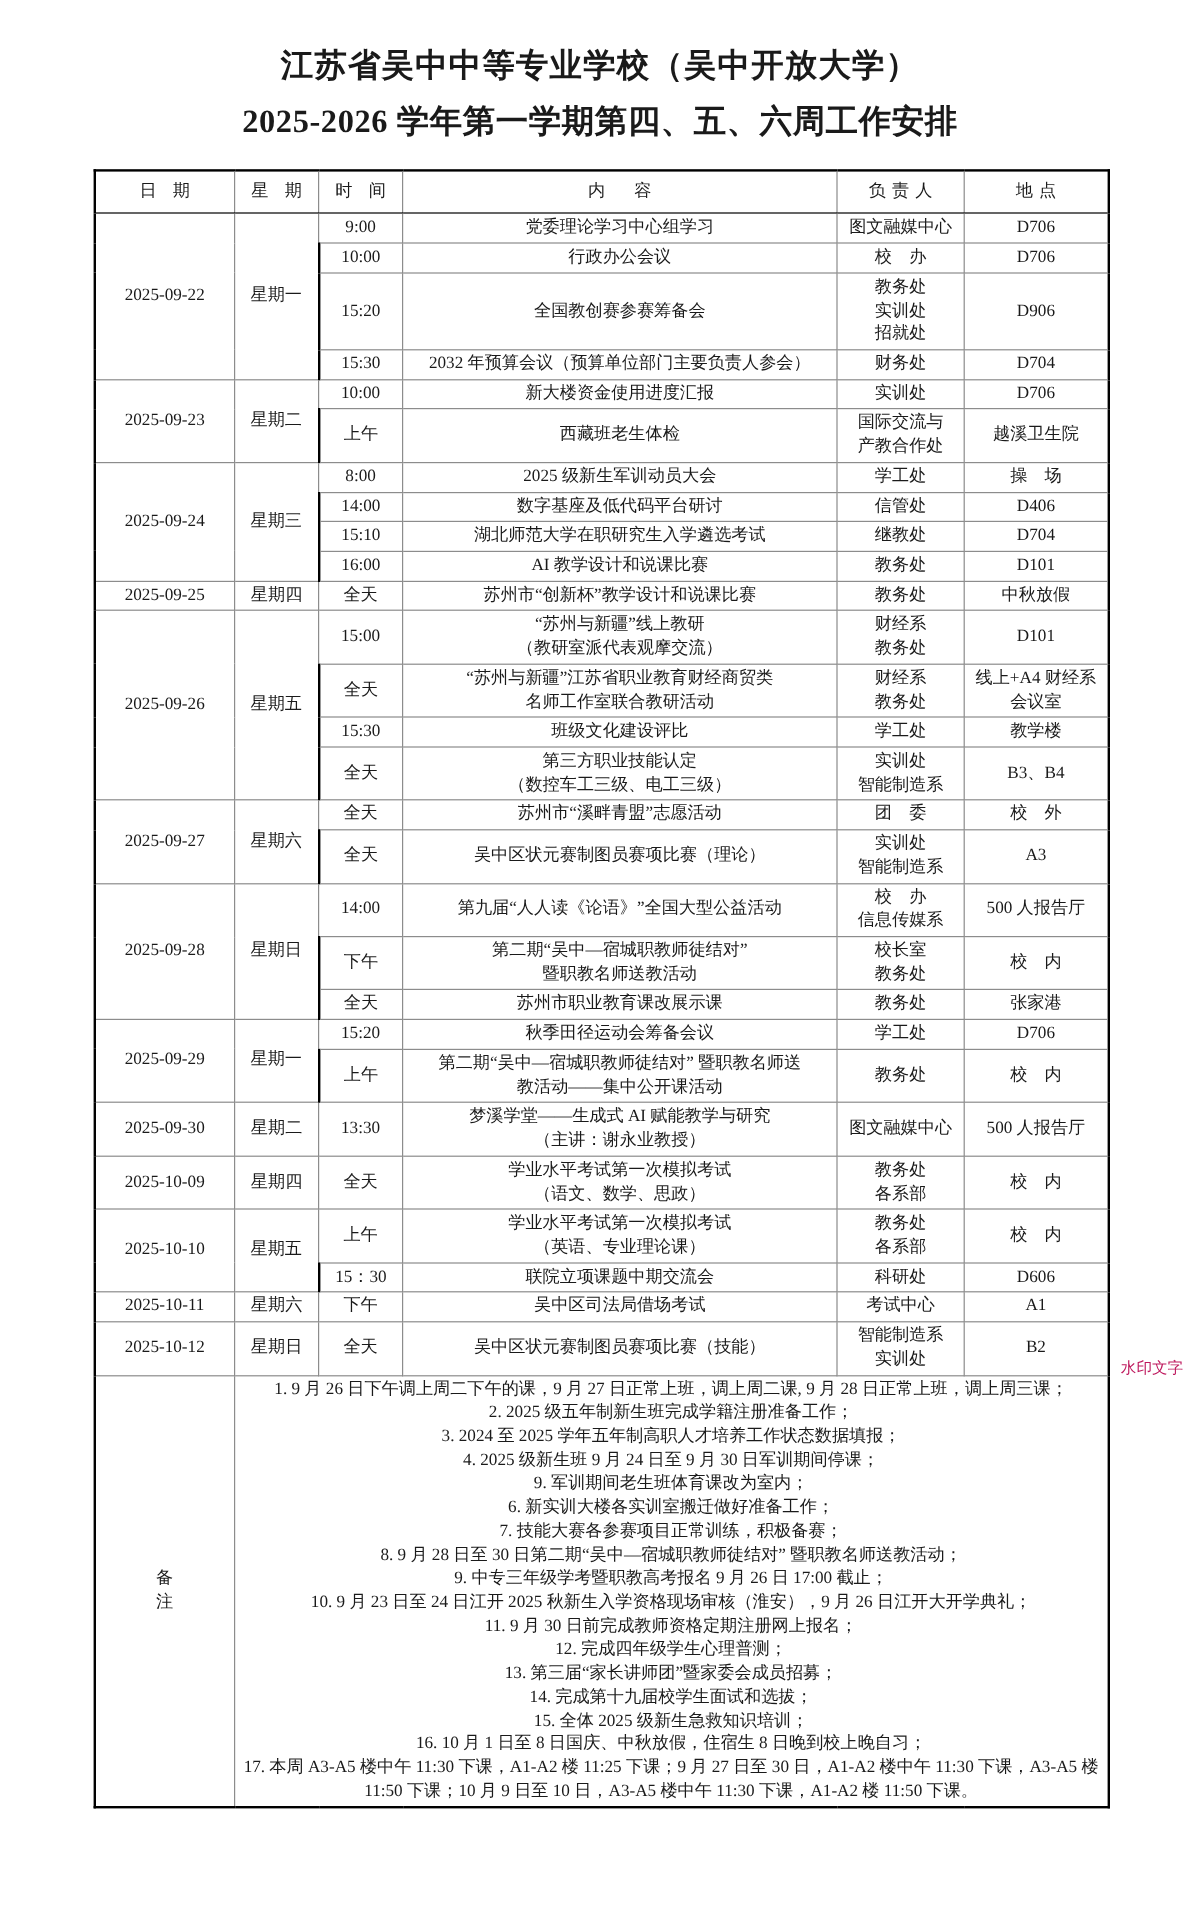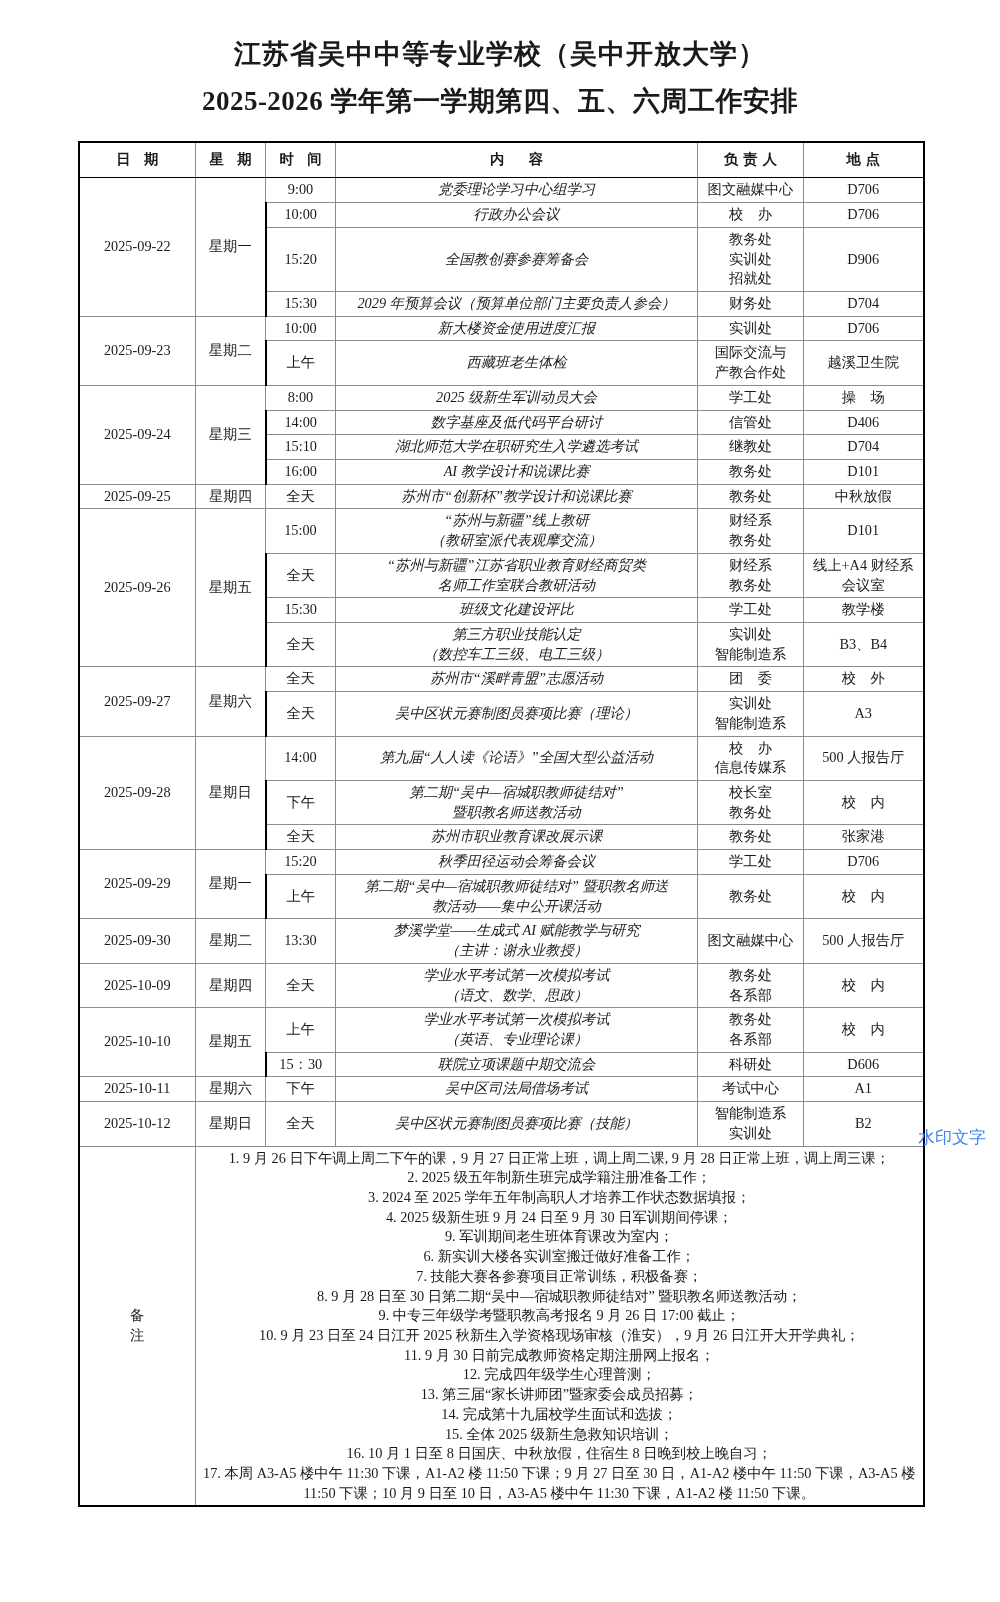--- a/index.html
+++ b/index.html
@@ -59,40 +59,39 @@
     vertical-align: middle;
     padding: 2px 3px;
     line-height: 1.38;
     font-weight: normal;
   }
   
   table.sched tr > td:first-child,
   table.sched tr > th:first-child { border-left: 2.5px solid #000; }
   table.sched tr > td:last-child,
   table.sched tr > th:last-child { border-right: 2.5px solid #000; }
-  table.sched thead tr th { border-top: 2.5px solid #000; border-bottom: 1.4px solid #000; font-weight: bold;}
+  table.sched thead tr th { border-top: 2.5px solid #000; border-bottom: 1.4px solid #000;}
   table.sched tr.last-row td { border-bottom: 2.5px solid #000; }
 
   thead th {
     height: 30px;
     font-size: 15px;
     letter-spacing: 5px;
     text-indent: 5px;
   }
 
   .col-date   { width: 117px; }
   .col-week   { width: 70px; }
   .col-time   { width: 70px; }
   .col-content{ width: 362px; }
   .col-person { width: 106px; }
   .col-place  { width: 120px; }
 
   td.content-cell {
     font-size: 14.6px;
-    font-style: italic;
   }
   td.date-cell, td.week-cell {
     font-size: 14.3px;
   }
 
   
   tr.group-start > td { border-top: 1.5px solid #5a5a5a; }
 
   
   td.notes-label {
@@ -110,22 +109,22 @@
   td.notes-body .note-line {
     white-space: normal;
     text-indent: 0;
     padding-left: 0;
   }
 
   .watermark {
     position: absolute;
     right: 14px;
     bottom: 10px;
-    font-size: 17px;
-    color: #3b82f6;
+    font-size: 13px;
+    color: #be185d;
     font-family: "Liberation Serif", "DejaVu Serif", serif;
   }
 </style>
 </head>
 <body>
 
 <div class="page">
 
   <div class="title-block">
     <div class="title-line1">江苏省吴中中等专业学校（吴中开放大学）</div>
@@ -168,21 +167,21 @@
             <td class="place-cell">D706</td>
           </tr>
           <tr>
             <td class="time-cell">15:20</td>
             <td class="content-cell">全国教创赛参赛筹备会</td>
             <td class="person-cell">教务处<br>实训处<br>招就处</td>
             <td class="place-cell">D906</td>
           </tr>
           <tr>
             <td class="time-cell">15:30</td>
-            <td class="content-cell">2029 年预算会议（预算单位部门主要负责人参会）</td>
+            <td class="content-cell">2032 年预算会议（预算单位部门主要负责人参会）</td>
             <td class="person-cell">财务处</td>
             <td class="place-cell">D704</td>
           </tr>
           <tr class="group-start">
             <td class="date-cell" rowspan="2">2025-09-23</td>
             <td class="week-cell" rowspan="2">星期二</td>
             <td class="time-cell">10:00</td>
             <td class="content-cell">新大楼资金使用进度汇报</td>
             <td class="person-cell">实训处</td>
             <td class="place-cell">D706</td>
@@ -362,21 +361,21 @@
               <div class="note-line">7. 技能大赛各参赛项目正常训练，积极备赛；</div>
               <div class="note-line">8. 9 月 28 日至 30 日第二期“吴中—宿城职教师徒结对” 暨职教名师送教活动；</div>
               <div class="note-line">9. 中专三年级学考暨职教高考报名 9 月 26 日 17:00 截止；</div>
               <div class="note-line">10. 9 月 23 日至 24 日江开 2025 秋新生入学资格现场审核（淮安），9 月 26 日江开大开学典礼；</div>
               <div class="note-line">11. 9 月 30 日前完成教师资格定期注册网上报名；</div>
               <div class="note-line">12. 完成四年级学生心理普测；</div>
               <div class="note-line">13. 第三届“家长讲师团”暨家委会成员招募；</div>
               <div class="note-line">14. 完成第十九届校学生面试和选拔；</div>
               <div class="note-line">15. 全体 2025 级新生急救知识培训；</div>
               <div class="note-line">16. 10 月 1 日至 8 日国庆、中秋放假，住宿生 8 日晚到校上晚自习；</div>
-              <div class="note-line">17. 本周 A3-A5 楼中午 11:30 下课，A1-A2 楼 11:50 下课；9 月 27 日至 30 日，A1-A2 楼中午 11:50 下课，A3-A5 楼 11:50 下课；10 月 9 日至 10 日，A3-A5 楼中午 11:30 下课，A1-A2 楼 11:50 下课。</div>
+              <div class="note-line">17. 本周 A3-A5 楼中午 11:30 下课，A1-A2 楼 11:25 下课；9 月 27 日至 30 日，A1-A2 楼中午 11:30 下课，A3-A5 楼 11:50 下课；10 月 9 日至 10 日，A3-A5 楼中午 11:30 下课，A1-A2 楼 11:50 下课。</div>
             </td>
           </tr>
         </tbody>
     </table>
   </div>
 
   <div class="watermark">水印文字</div>
 </div>
 
 </body></html>

